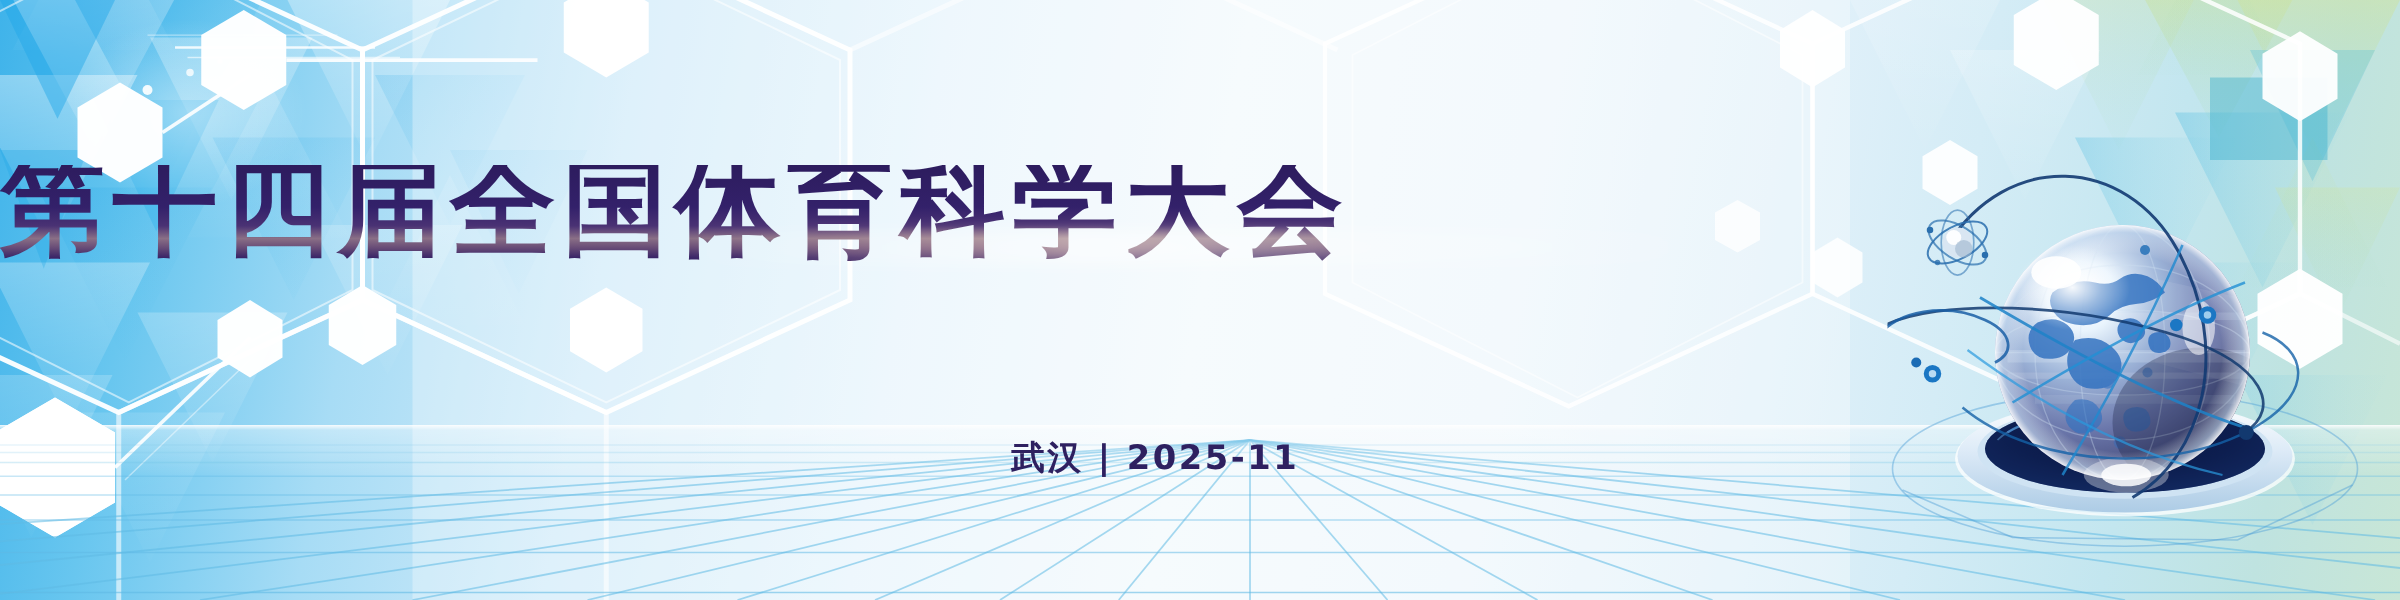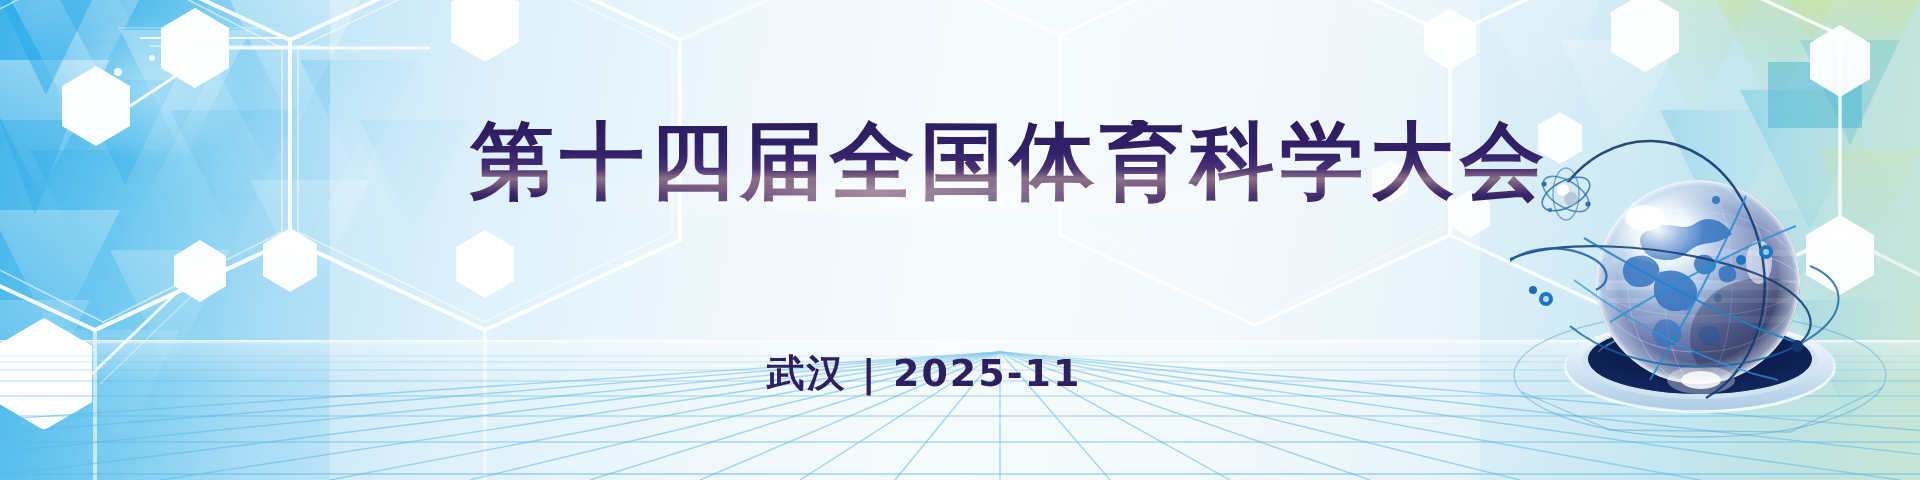--- a/index.html
+++ b/index.html
@@ -45,24 +45,24 @@
     left: 0;
     top: 0;
     width: 1920px;
     height: 480px;
   }
 
   .title {
     position: absolute;
     left: 0;
     right: 0;
-    top: 120px;
-    text-align: right;
+    top: 132px;
+    text-align: left;
     padding-right: 370px;
-    font-family: Liberation Serif, serif;
+    font-family: Liberation Mono, monospace;
     font-size: 84px;
     line-height: 1;
     font-weight: 700;
     letter-spacing: 6px;
     color: #322168;
     white-space: nowrap;
     background-image: linear-gradient(180deg,
         #2d1c5e 0%,
         #33216a 40%,
         #4a3274 58%,
@@ -96,21 +96,21 @@
   }
 
   .subtitle {
     position: absolute;
     left: 0;
     right: 0;
     top: 348px;
     text-align: center;
     padding-right: 72px;
     font-family: "DejaVu Sans", "Liberation Sans", sans-serif;
-    font-size: 38px;
+    font-size: 27px;
     font-weight: 700;
     letter-spacing: 2px;
     color: #2e2060;
     white-space: nowrap;
   }
 
   
   .globe-wrap {
     position: absolute;
     left: 1510px;

